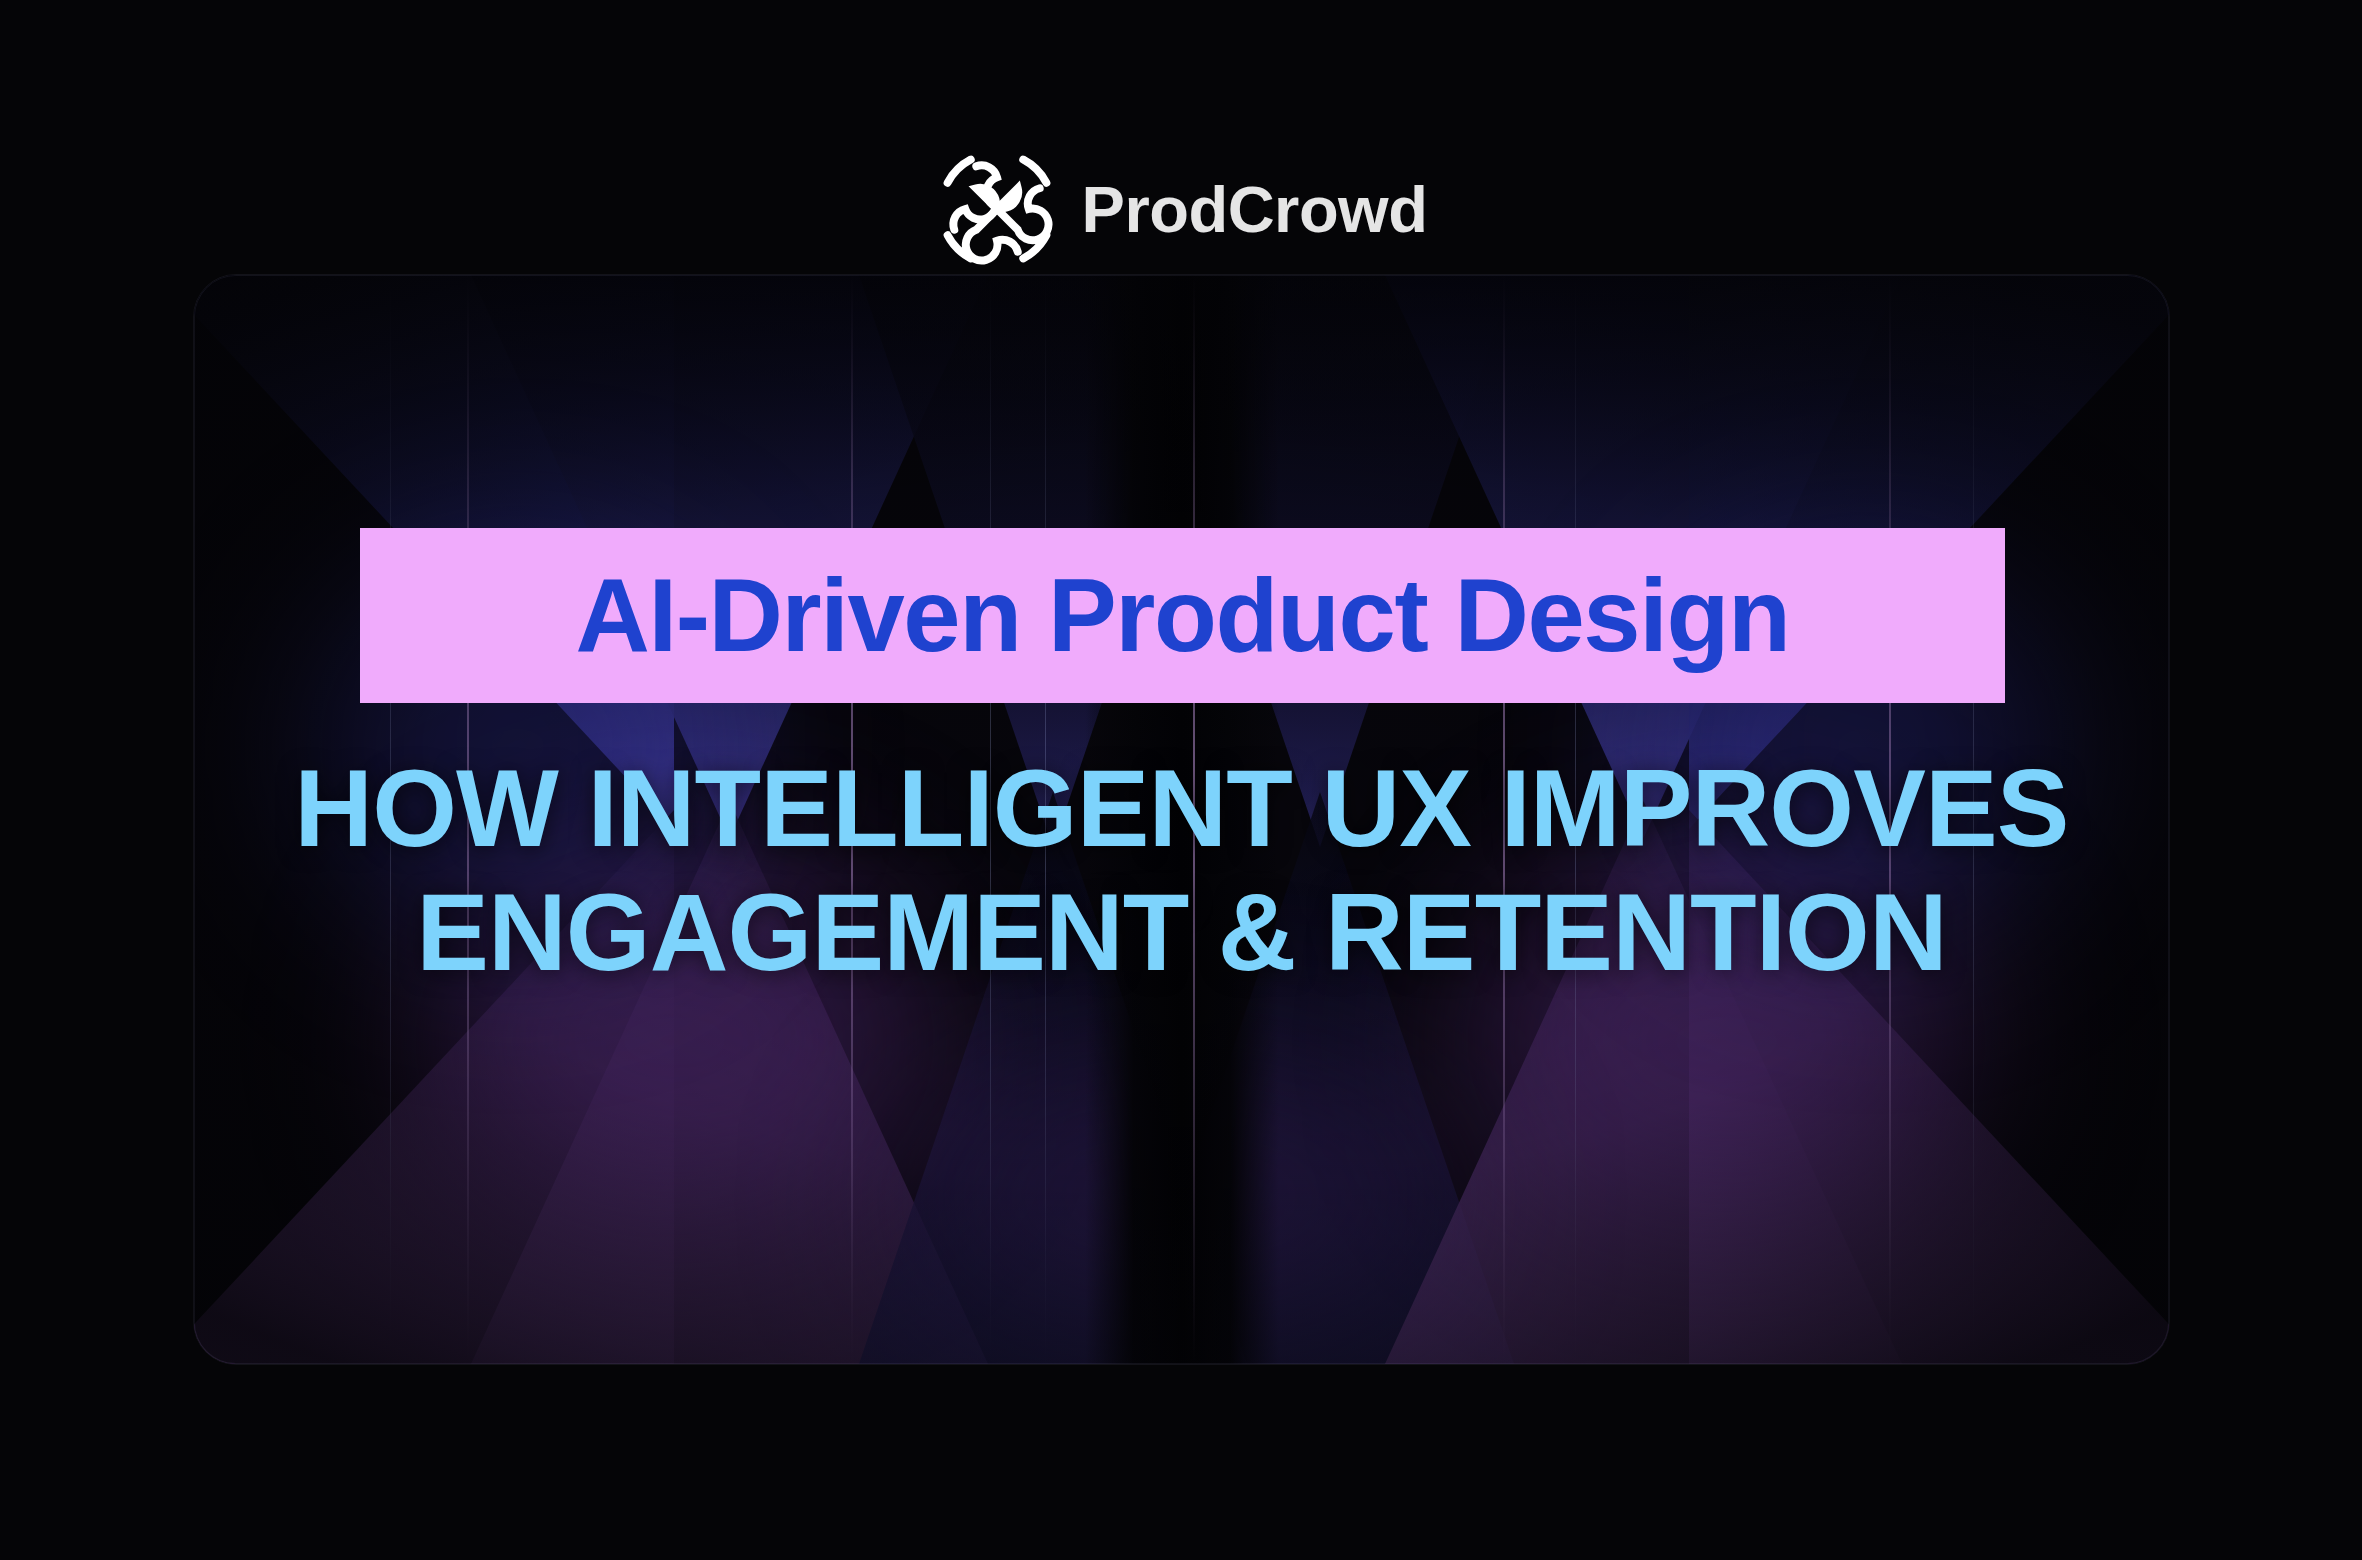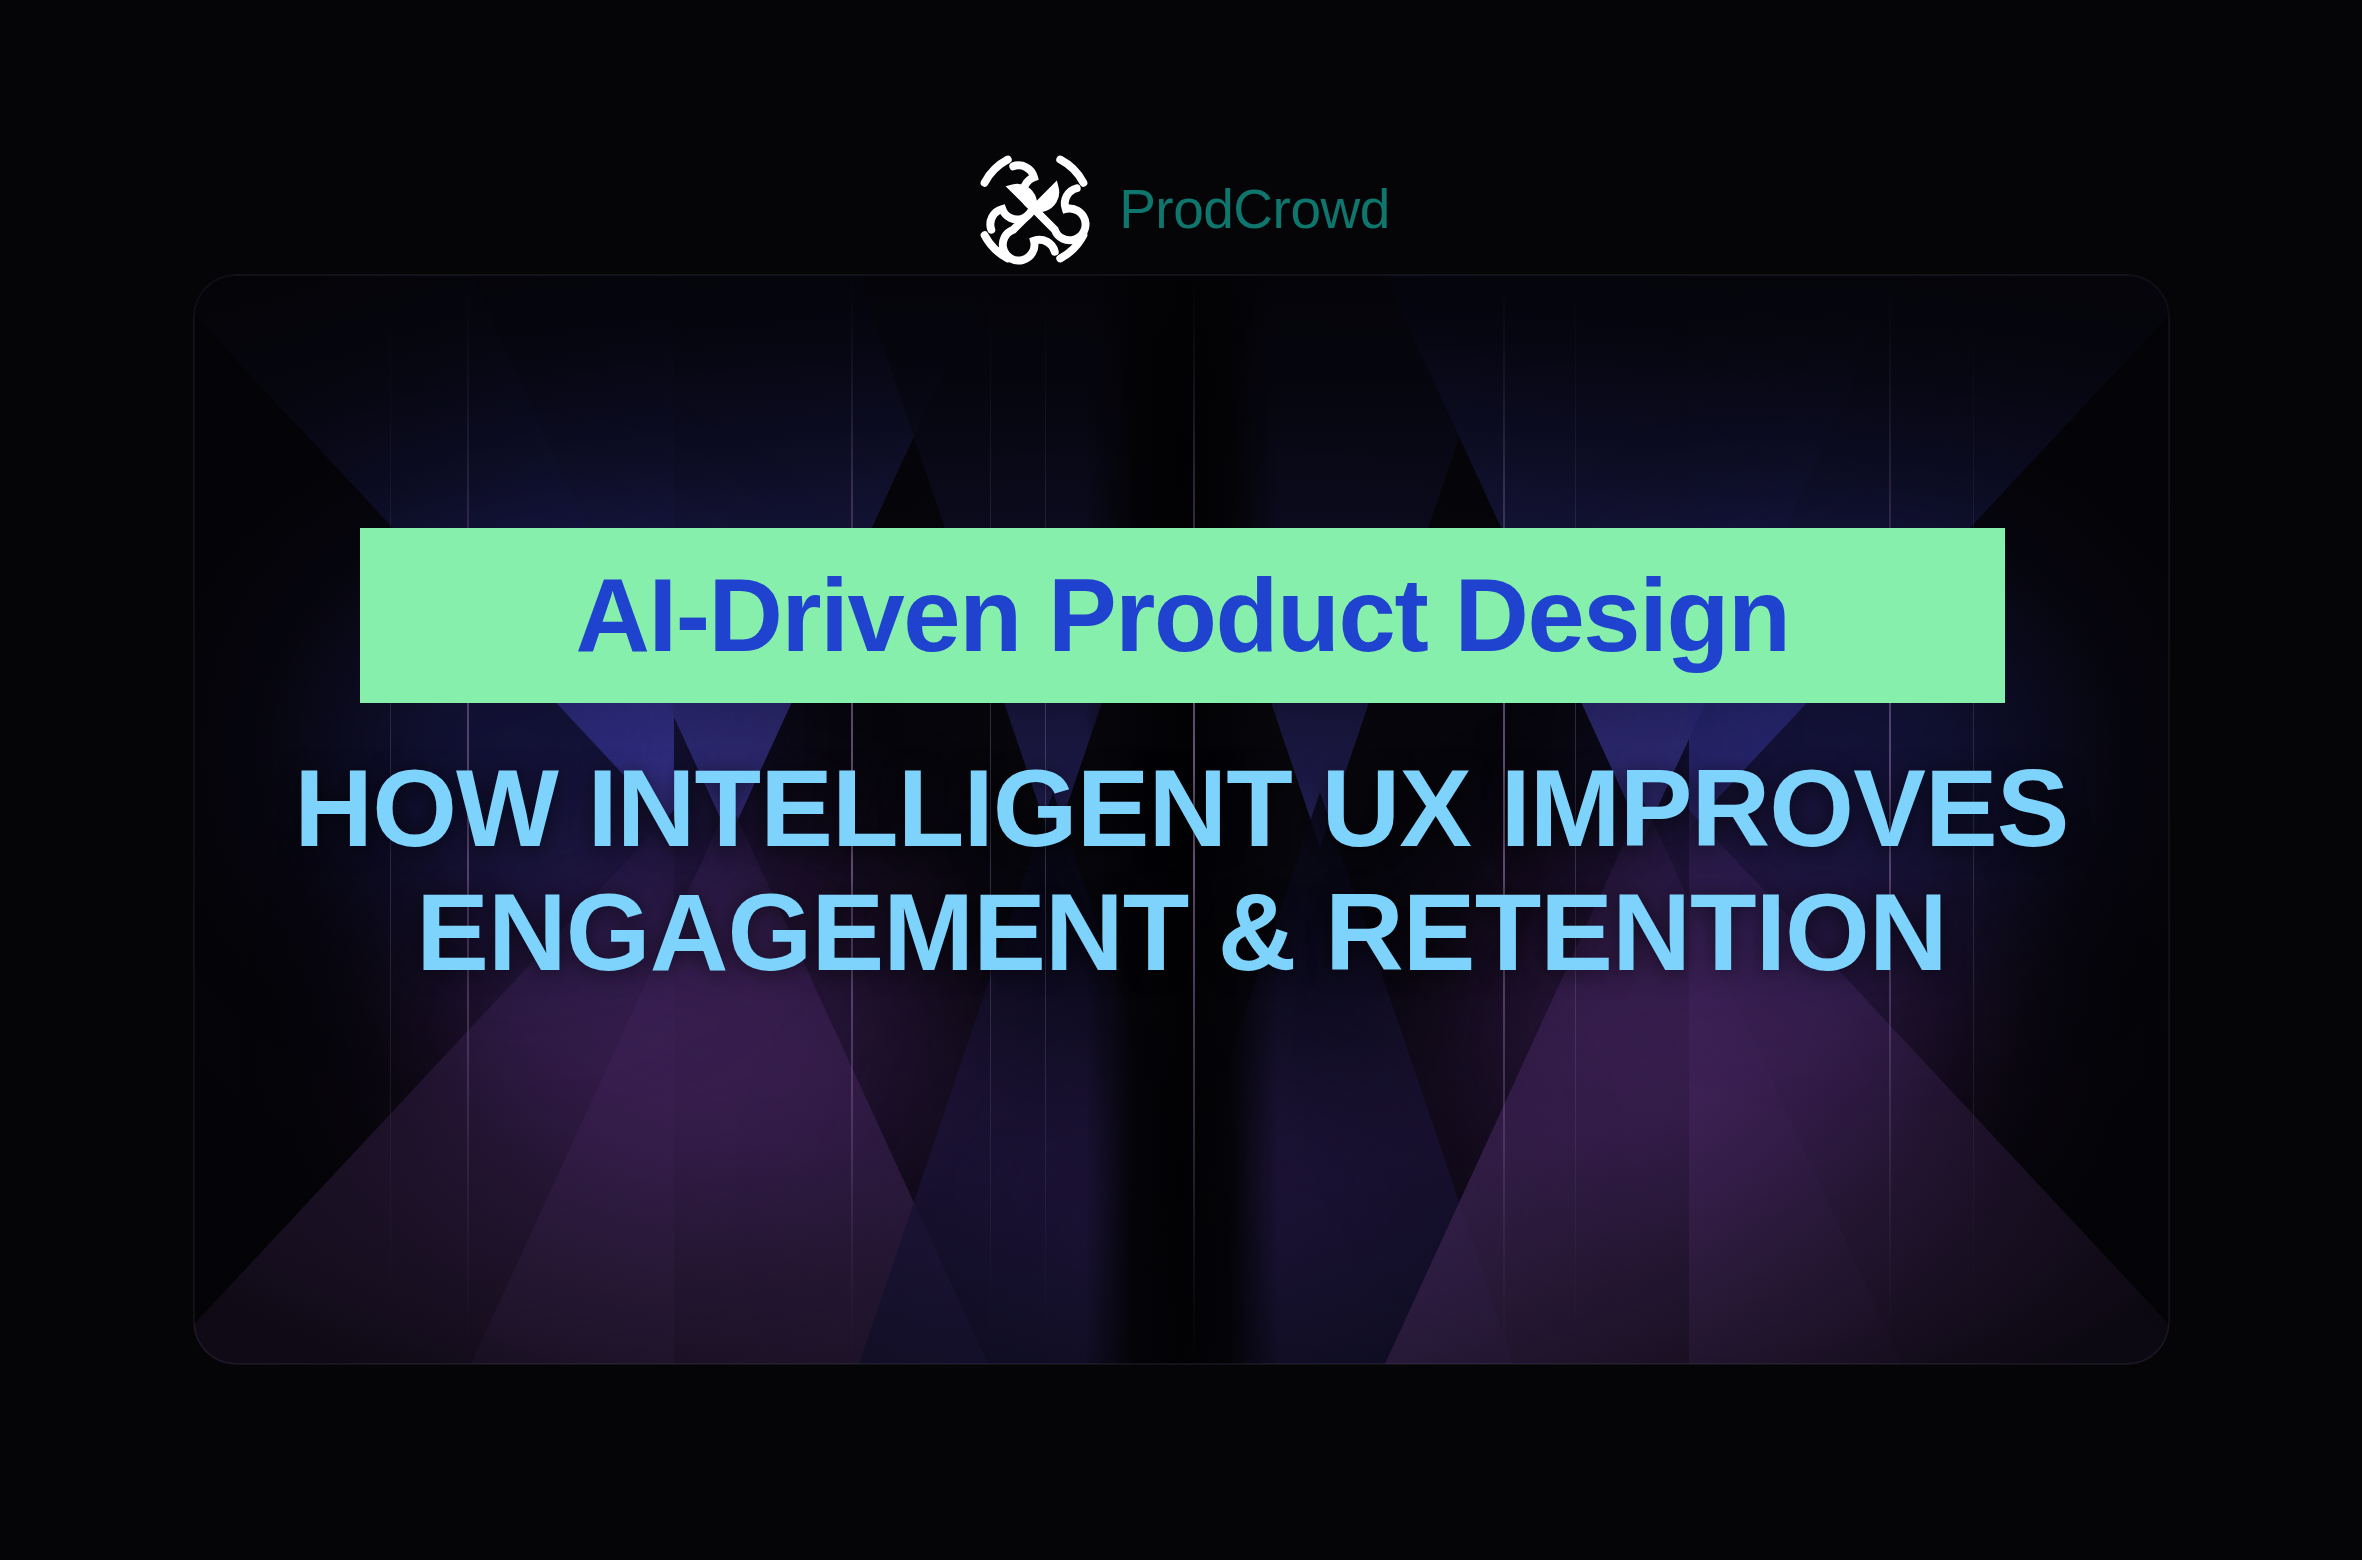--- a/index.html
+++ b/index.html
@@ -99,33 +99,33 @@
   
   .logo-row{
     position:absolute;
     left:0; right:0; top:148px;
     display:flex; align-items:center; justify-content:center;
     gap:24px;
     z-index:6;
   }
   .logo-mark{ width:122px; height:122px; display:block; }
   .logo-text{
-    color:#0f766e;
-    font-size:55px;
-    font-weight:400;
+    color:#e5e5e5;
+    font-size:65px;
+    font-weight:700;
     letter-spacing:-0.5px;
     line-height:1;
   }
 
   
   .banner{
     position:absolute;
     left:360px; top:528px;
     width:1645px; height:175px;
-    background:#86efac;
+    background:#f0abfc;
     display:flex; align-items:center; justify-content:center;
     z-index:6;
   }
   .banner-text{
     color:#1f42cf;
     font-size:103px;
     font-weight:700;
     letter-spacing:-1.4px;
     line-height:1;
     white-space:nowrap;

